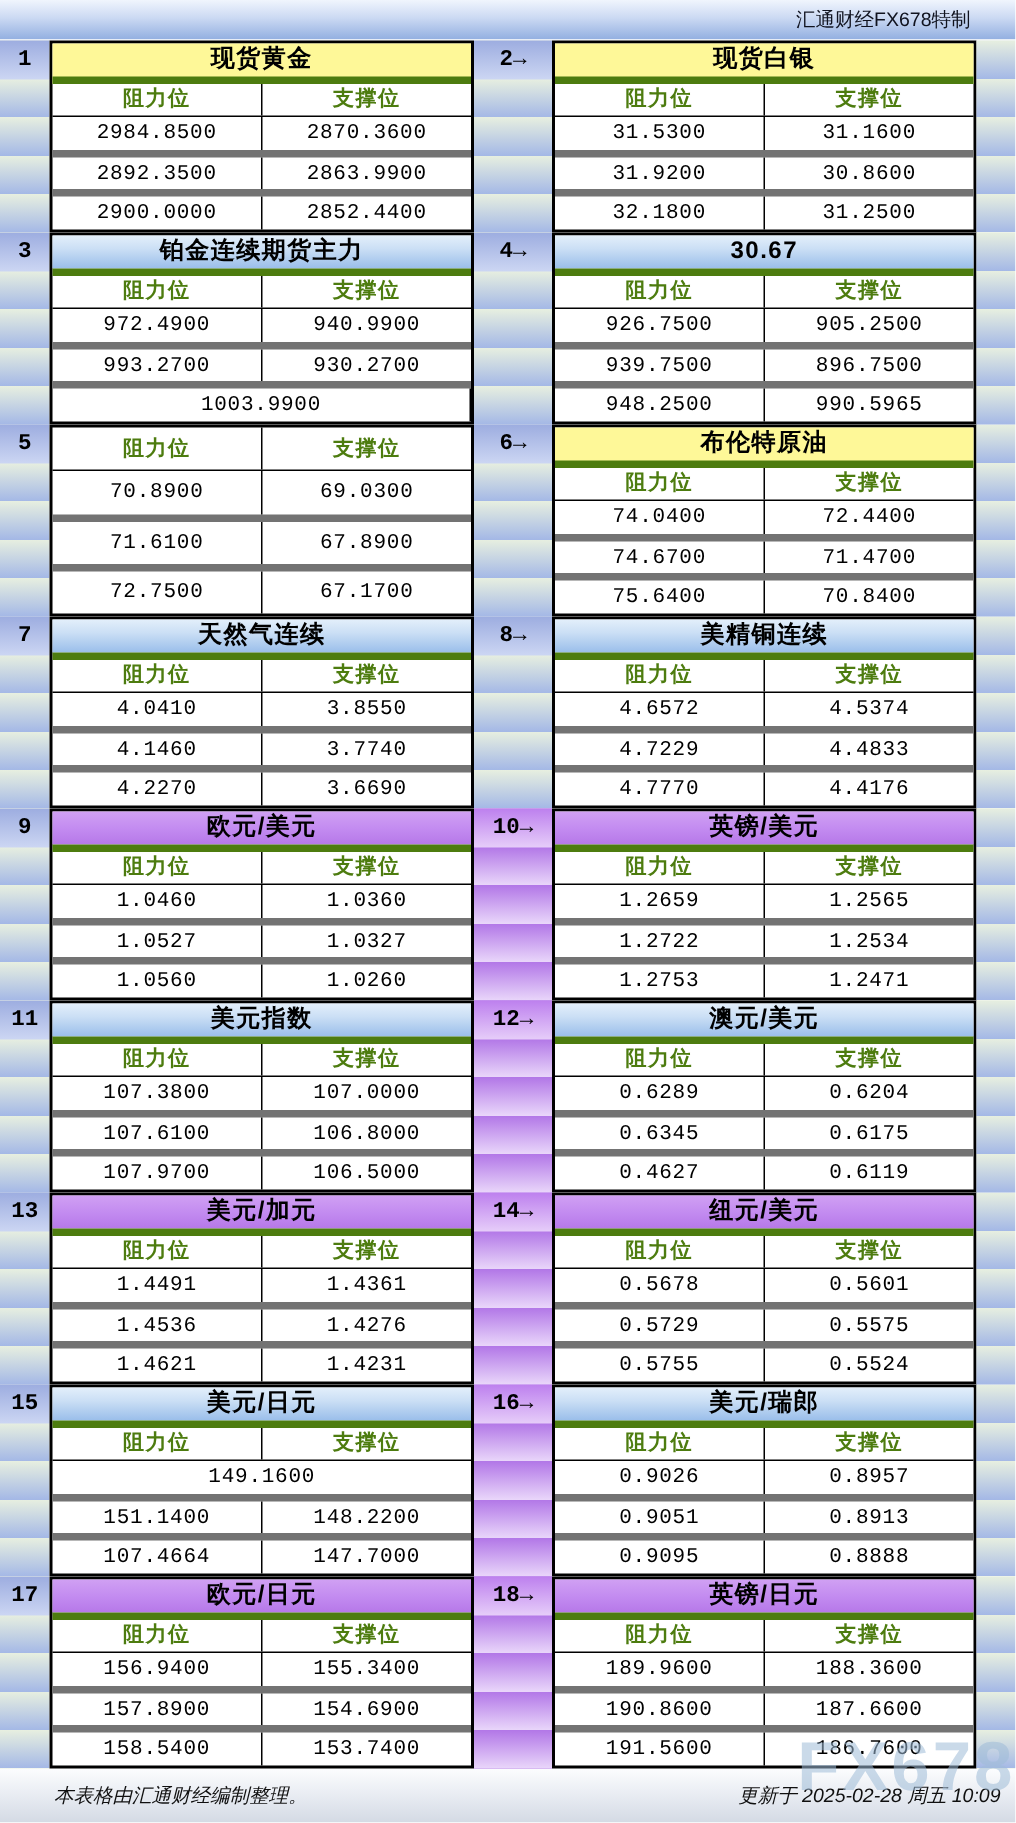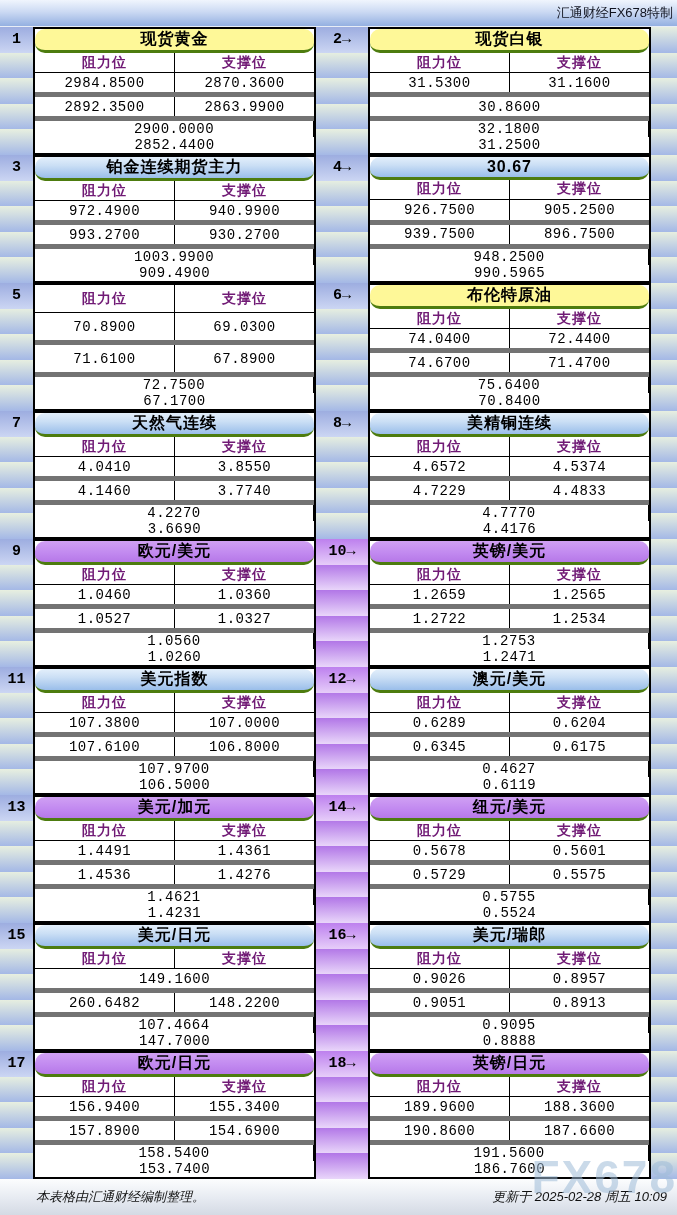--- a/index.html
+++ b/index.html
@@ -9,21 +9,21 @@
     width: 677px; height: 1215px;
     overflow: hidden;
     background: #ffffff;
   }
 
   
   .top-strip {
     height: 27px;
     background: linear-gradient(to bottom, #f0f5fd 0%, #ccdaf3 45%, #94b0e1 100%);
     display: flex; align-items: center; justify-content: flex-end;
-    padding-right: 4px;
+    padding-right: 30px;
     font-size: 13px; color: #10131f;
     border-bottom: 1px solid #e8edf6;
   }
 
   
   .band-row {
     height: 128px;
     display: grid;
     grid-template-columns: 33px 283px 52px 283px 26px;
   }
@@ -50,37 +50,36 @@
   .panel {
     height: 128px;
     display: flex; flex-direction: column;
     border: 2px solid #000;
     background: #ffffff;
   }
   .p-title {
     flex: 1;
     display: flex; align-items: center; justify-content: center;
     font-weight: bold; font-size: 16px; color: #000;
-    border-bottom: 3px solid #4d7c0f;
+    border-bottom: 5px solid #4d7c0f;
     letter-spacing: 1px;
-    border-radius: 10px;
   }
   .p-title.yellow { background: #fff999; background: #fef898; }
   .p-title.blue   { background: linear-gradient(to bottom, #e3effb 0%, #cbdff5 40%, #9abeea 100%); }
   .p-title.purple { background: linear-gradient(to bottom, #d0a0f3 0%, #c28af0 55%, #b678e8 100%); }
   .p-head { flex: 1; display: flex; border-bottom: 1px solid #000; }
   .p-row  { flex: 1; display: flex; border-bottom: 5px solid #737373; }
-  .p-row:last-child { border-bottom: none; flex-direction: column; }
+  .p-row:last-child { border-bottom: none; }
   .cell {
     flex: 1;
     display: flex; align-items: center; justify-content: center;
     overflow: hidden;
   }
   .cell.first { border-right: 1px solid #000; }
-  .cell.head { font-weight: bold; font-size: 14px; color: #701a75; letter-spacing: 1px; }
+  .cell.head { font-weight: bold; font-size: 14px; color: #4d7c0f; letter-spacing: 1px; }
   .cell.val {
     font-family: "Liberation Mono", monospace;
     font-size: 14px; color: #000; letter-spacing: 0.5px;
   }
 
   
   .footer {
     height: 36px;
     background: linear-gradient(to bottom, #fcfdfe 0%, #e6eaf1 55%, #d4dae4 100%);
     display: flex; align-items: center; justify-content: space-between;
@@ -147,20 +146,21 @@
       <div class="p-title yellow">现货白银</div>
       <div class="p-head">
         <div class="cell head first">阻力位</div>
         <div class="cell head">支撑位</div>
       </div>
       <div class="p-row">
         <div class="cell val first">31.5300</div>
         <div class="cell val">31.1600</div>
       </div>
       <div class="p-row">
+        <div class="cell val first">31.9200</div>
         <div class="cell val">30.8600</div>
       </div>
       <div class="p-row">
         <div class="cell val first">32.1800</div>
         <div class="cell val">31.2500</div>
       </div>
     </div>
 
     <div class="strip edge"></div>
   </div>
@@ -182,21 +182,20 @@
       <div class="p-row">
         <div class="cell val first">972.4900</div>
         <div class="cell val">940.9900</div>
       </div>
       <div class="p-row">
         <div class="cell val first">993.2700</div>
         <div class="cell val">930.2700</div>
       </div>
       <div class="p-row">
         <div class="cell val first">1003.9900</div>
-        <div class="cell val">909.4900</div>
       </div>
     </div>
 
     <div class="strip gap">
       <div class="num-band">
         <span>4→</span>
       </div>
     </div>
 
     <div class="panel panel-right">
@@ -517,21 +516,21 @@
     <div class="panel panel-left">
       <div class="p-title blue">美元/日元</div>
       <div class="p-head">
         <div class="cell head first">阻力位</div>
         <div class="cell head">支撑位</div>
       </div>
       <div class="p-row">
         <div class="cell val">149.1600</div>
       </div>
       <div class="p-row">
-        <div class="cell val first">260.6482</div>
+        <div class="cell val first">151.1400</div>
         <div class="cell val">148.2200</div>
       </div>
       <div class="p-row">
         <div class="cell val first">107.4664</div>
         <div class="cell val">147.7000</div>
       </div>
     </div>
 
     <div class="strip gap purple">
       <div class="num-band purple">

